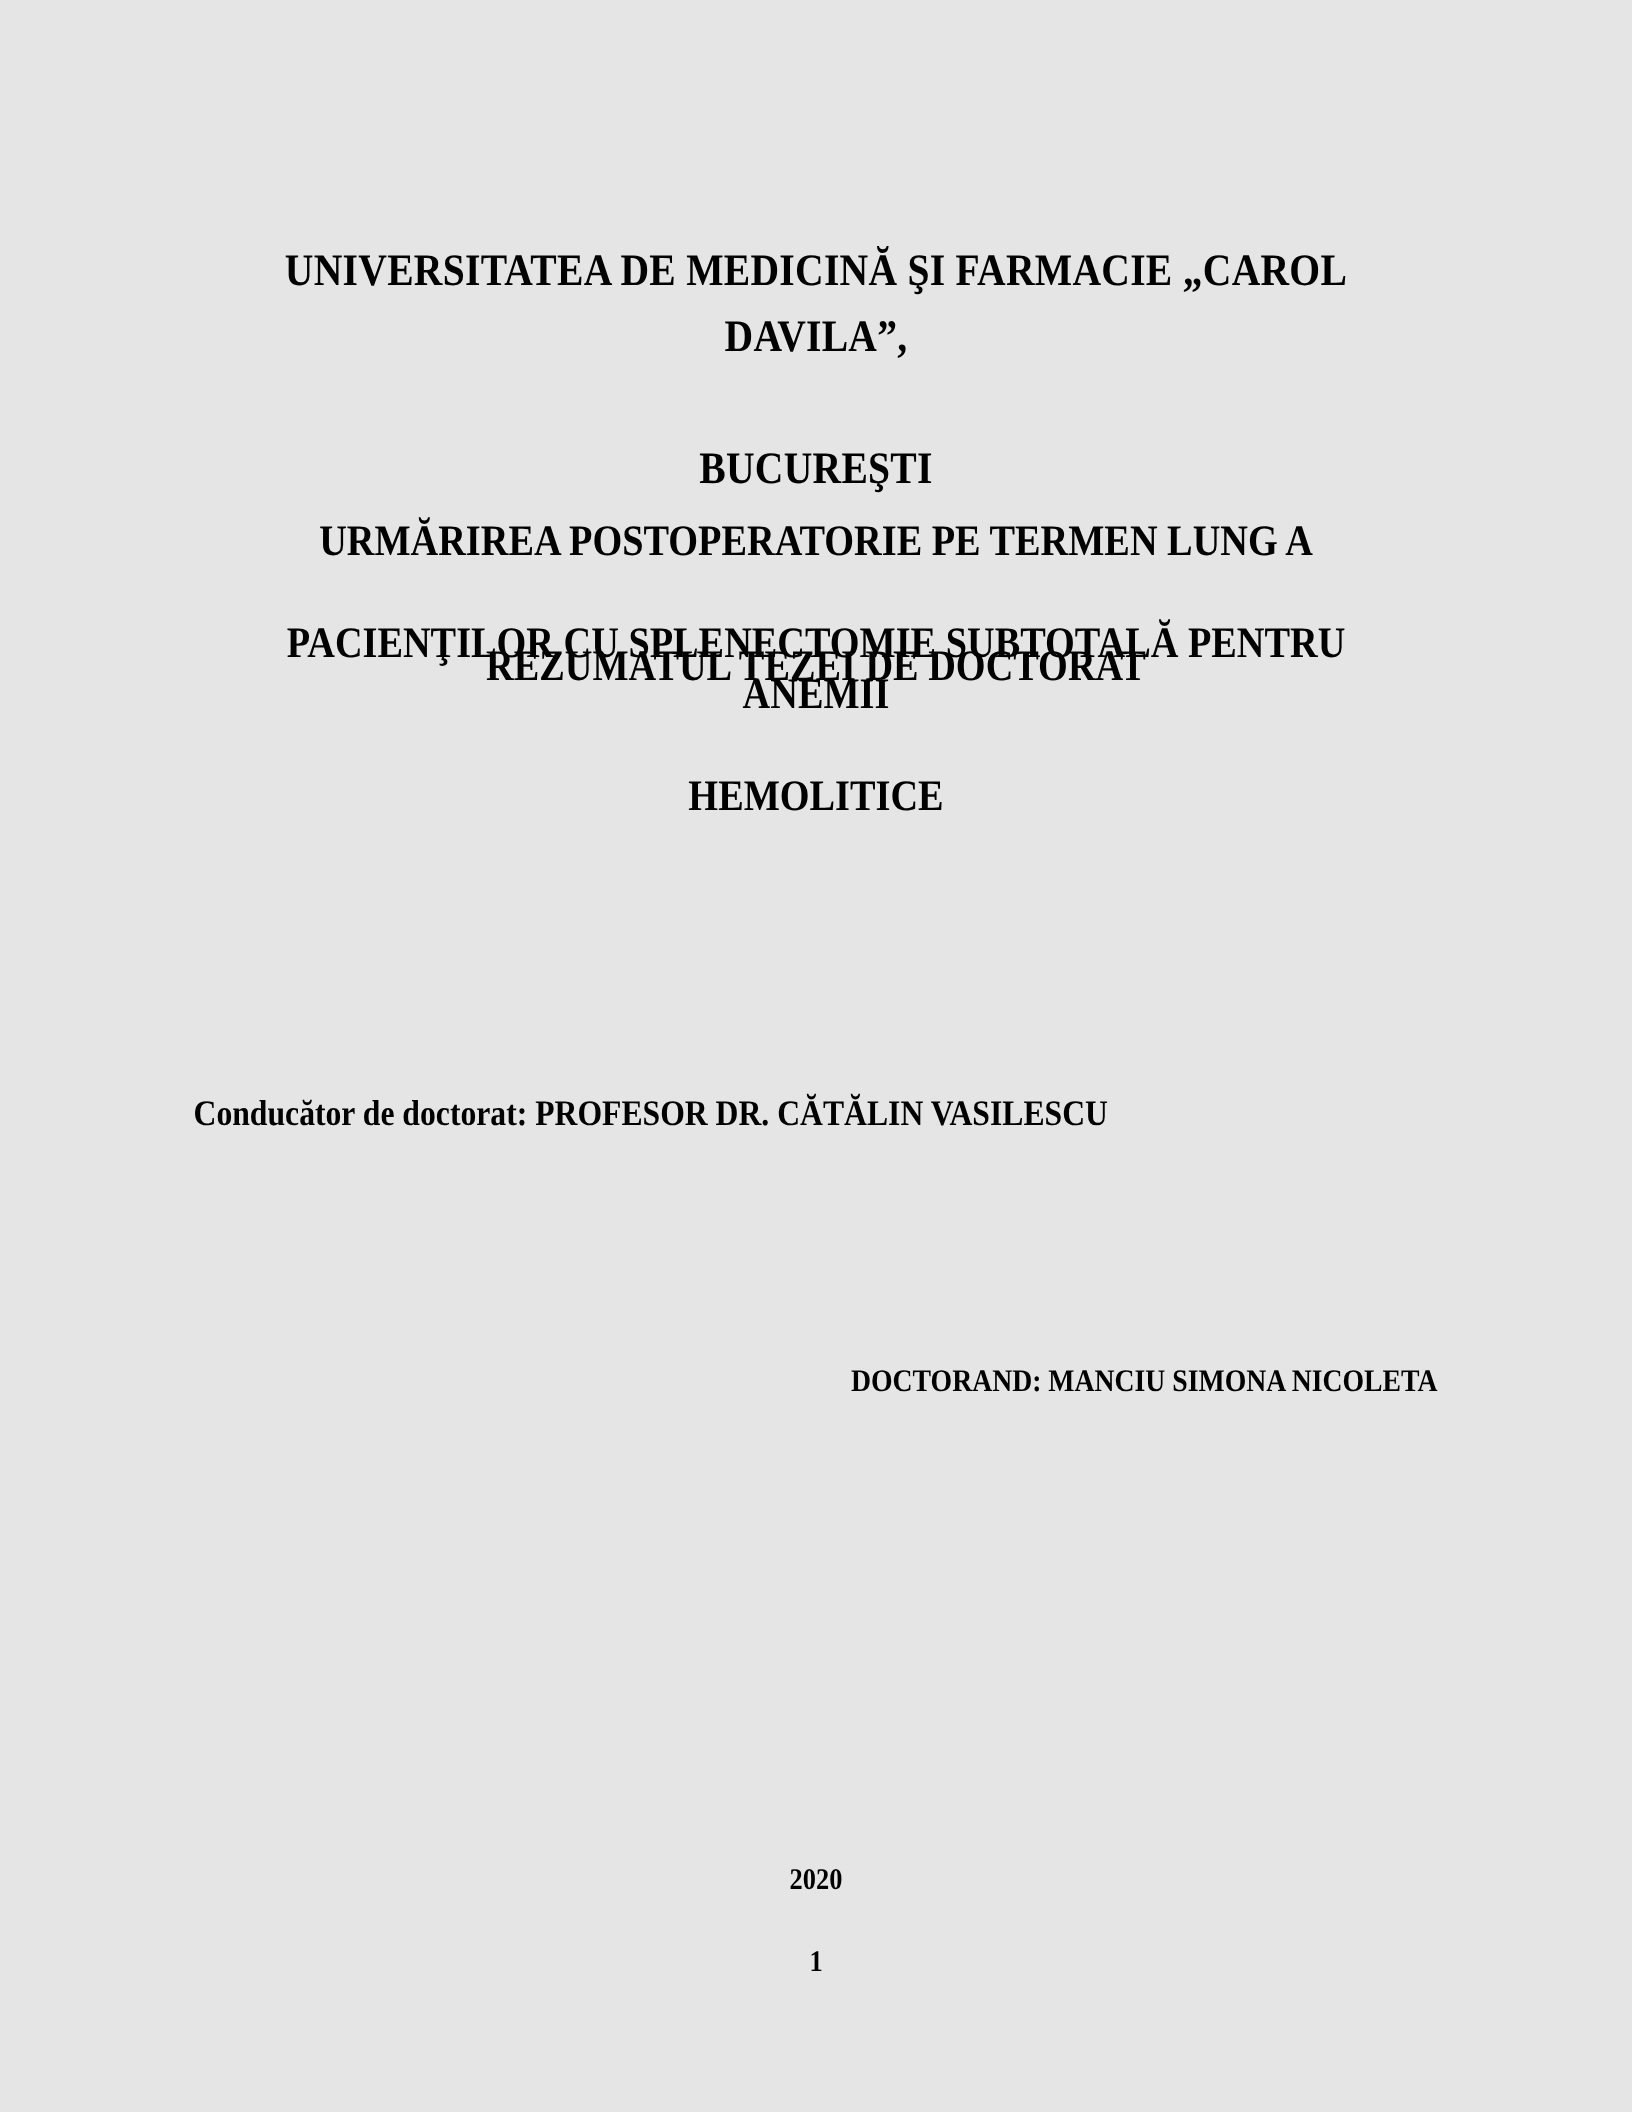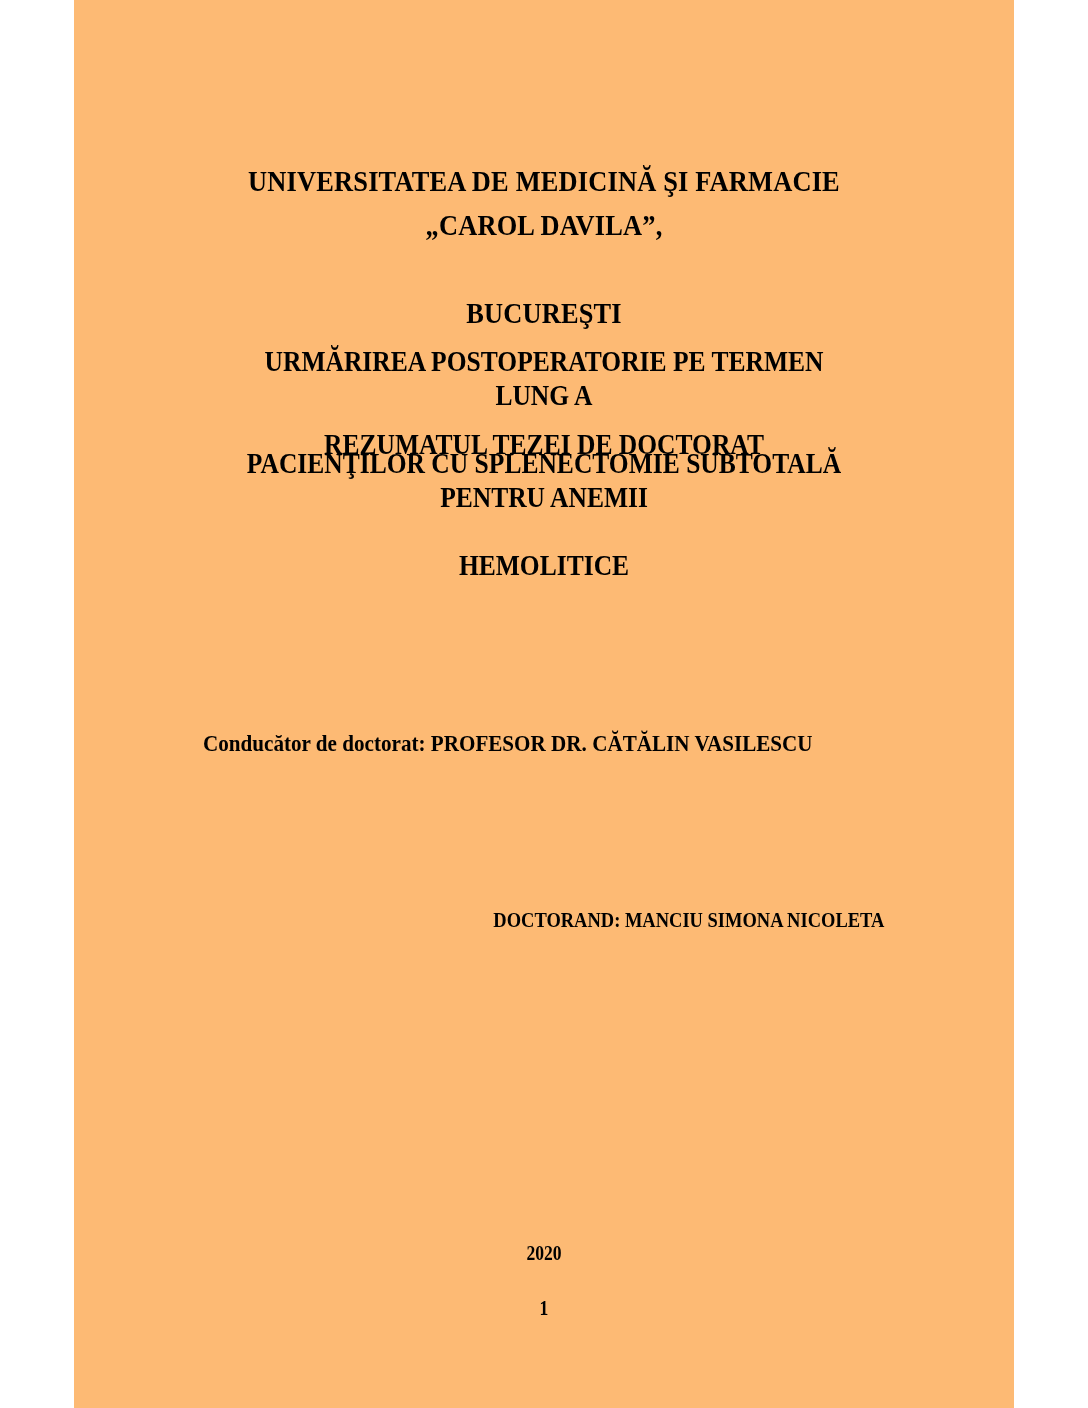--- a/index.html
+++ b/index.html
@@ -1,22 +1,22 @@
 <!DOCTYPE html>
 <html><head>
 <meta charset="utf-8">
 <style>
   * { margin: 0; padding: 0; box-sizing: border-box; }
   html, body { background: #ffffff; }
   .page {
     position: relative;
-    width: 940px;
+    width: 1088px;
     height: 1408px;
     margin: 0 auto;
-    background: #fdba74;
+    background: #e5e5e5;
     color: #000000;
     font-family: "Liberation Serif", "DejaVu Serif", serif;
     font-weight: bold;
     overflow: hidden;
   }
   .tblock { position: absolute; white-space: pre-line; }
   .centered { left: 130px; right: 130px; text-align: center; }
   .condensed { transform: scaleX(0.88); }
   .centered.condensed { transform-origin: 50% 50%; }
 

